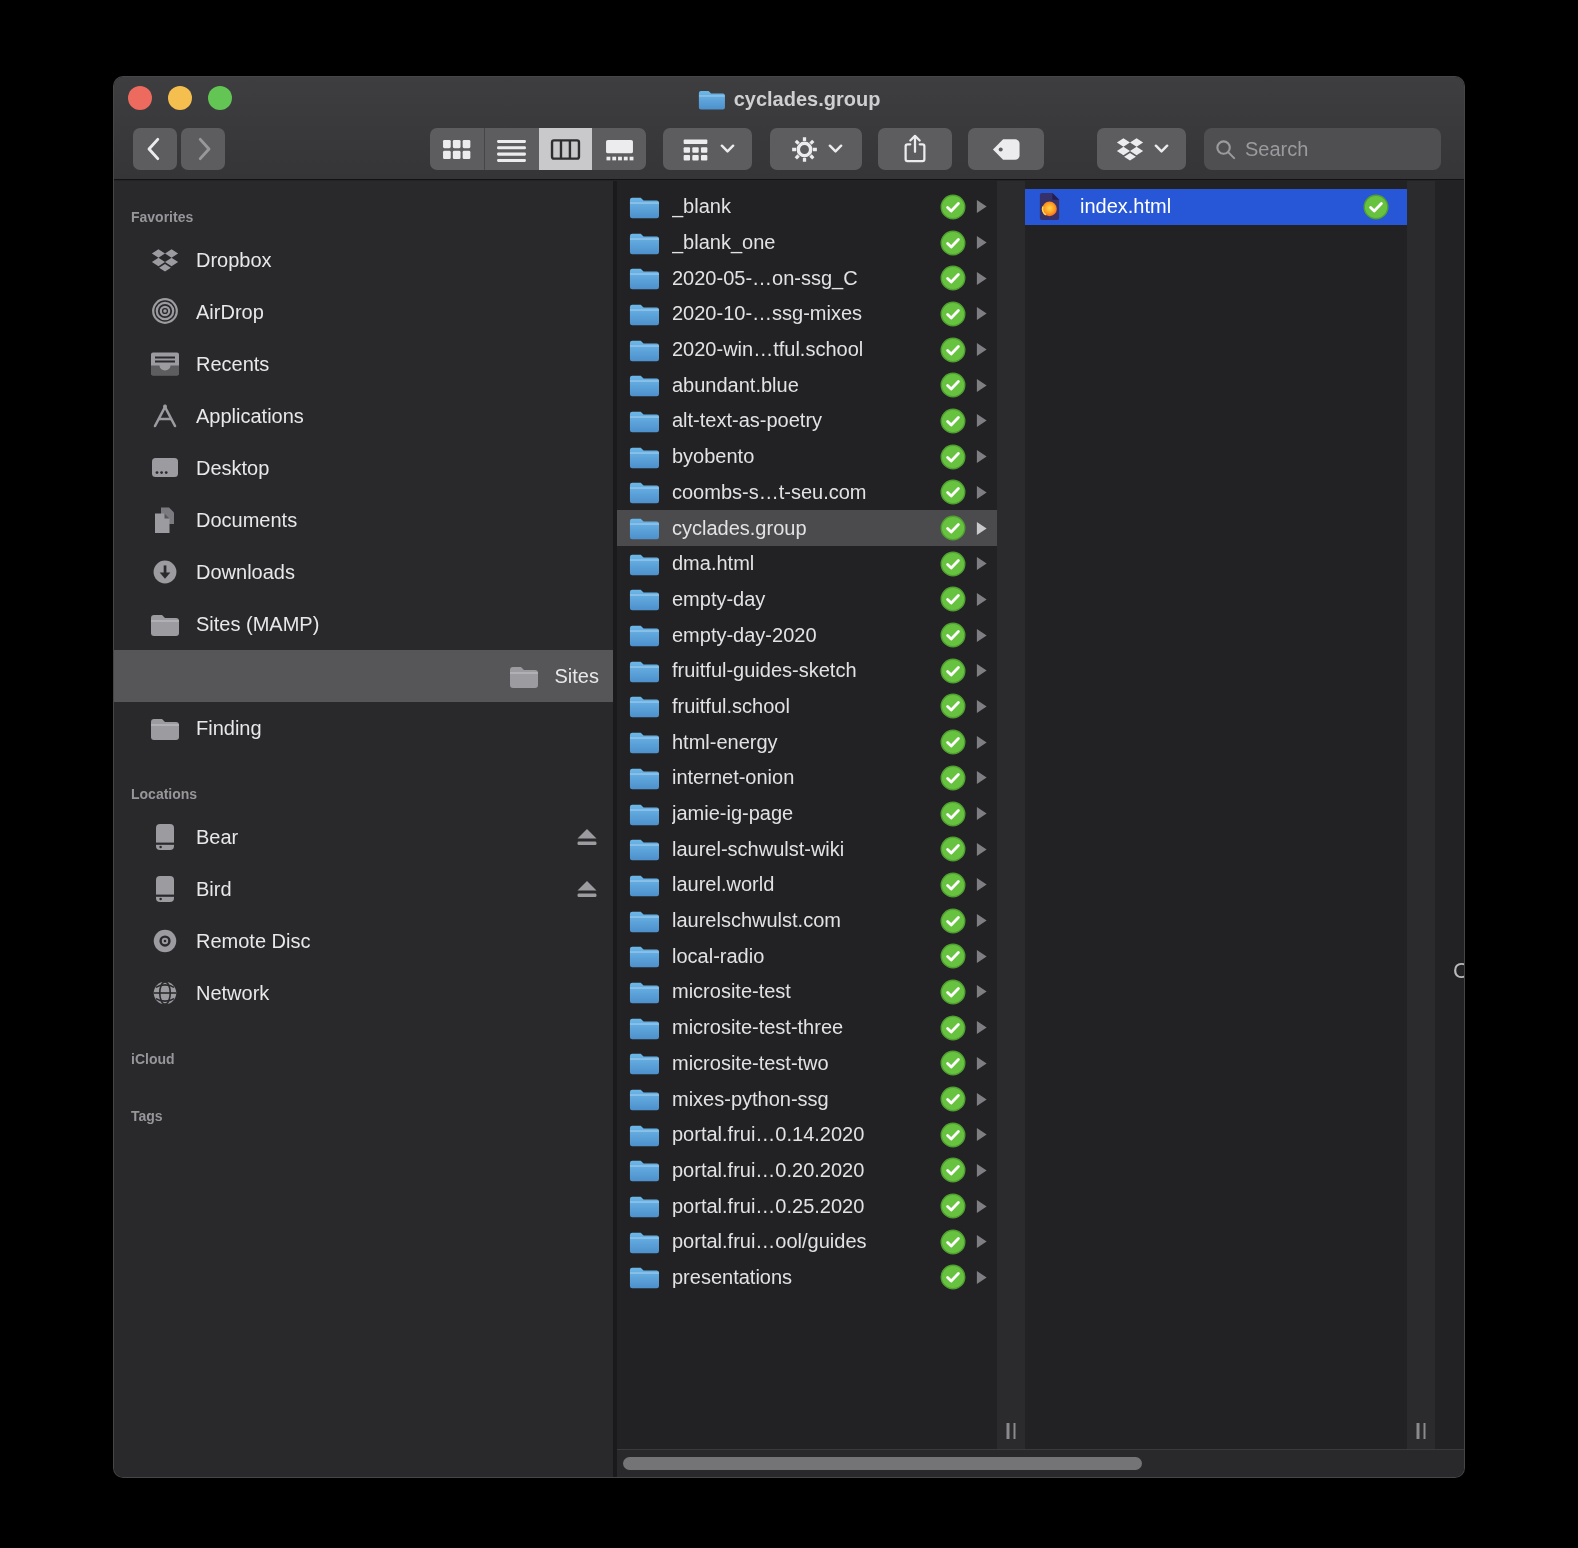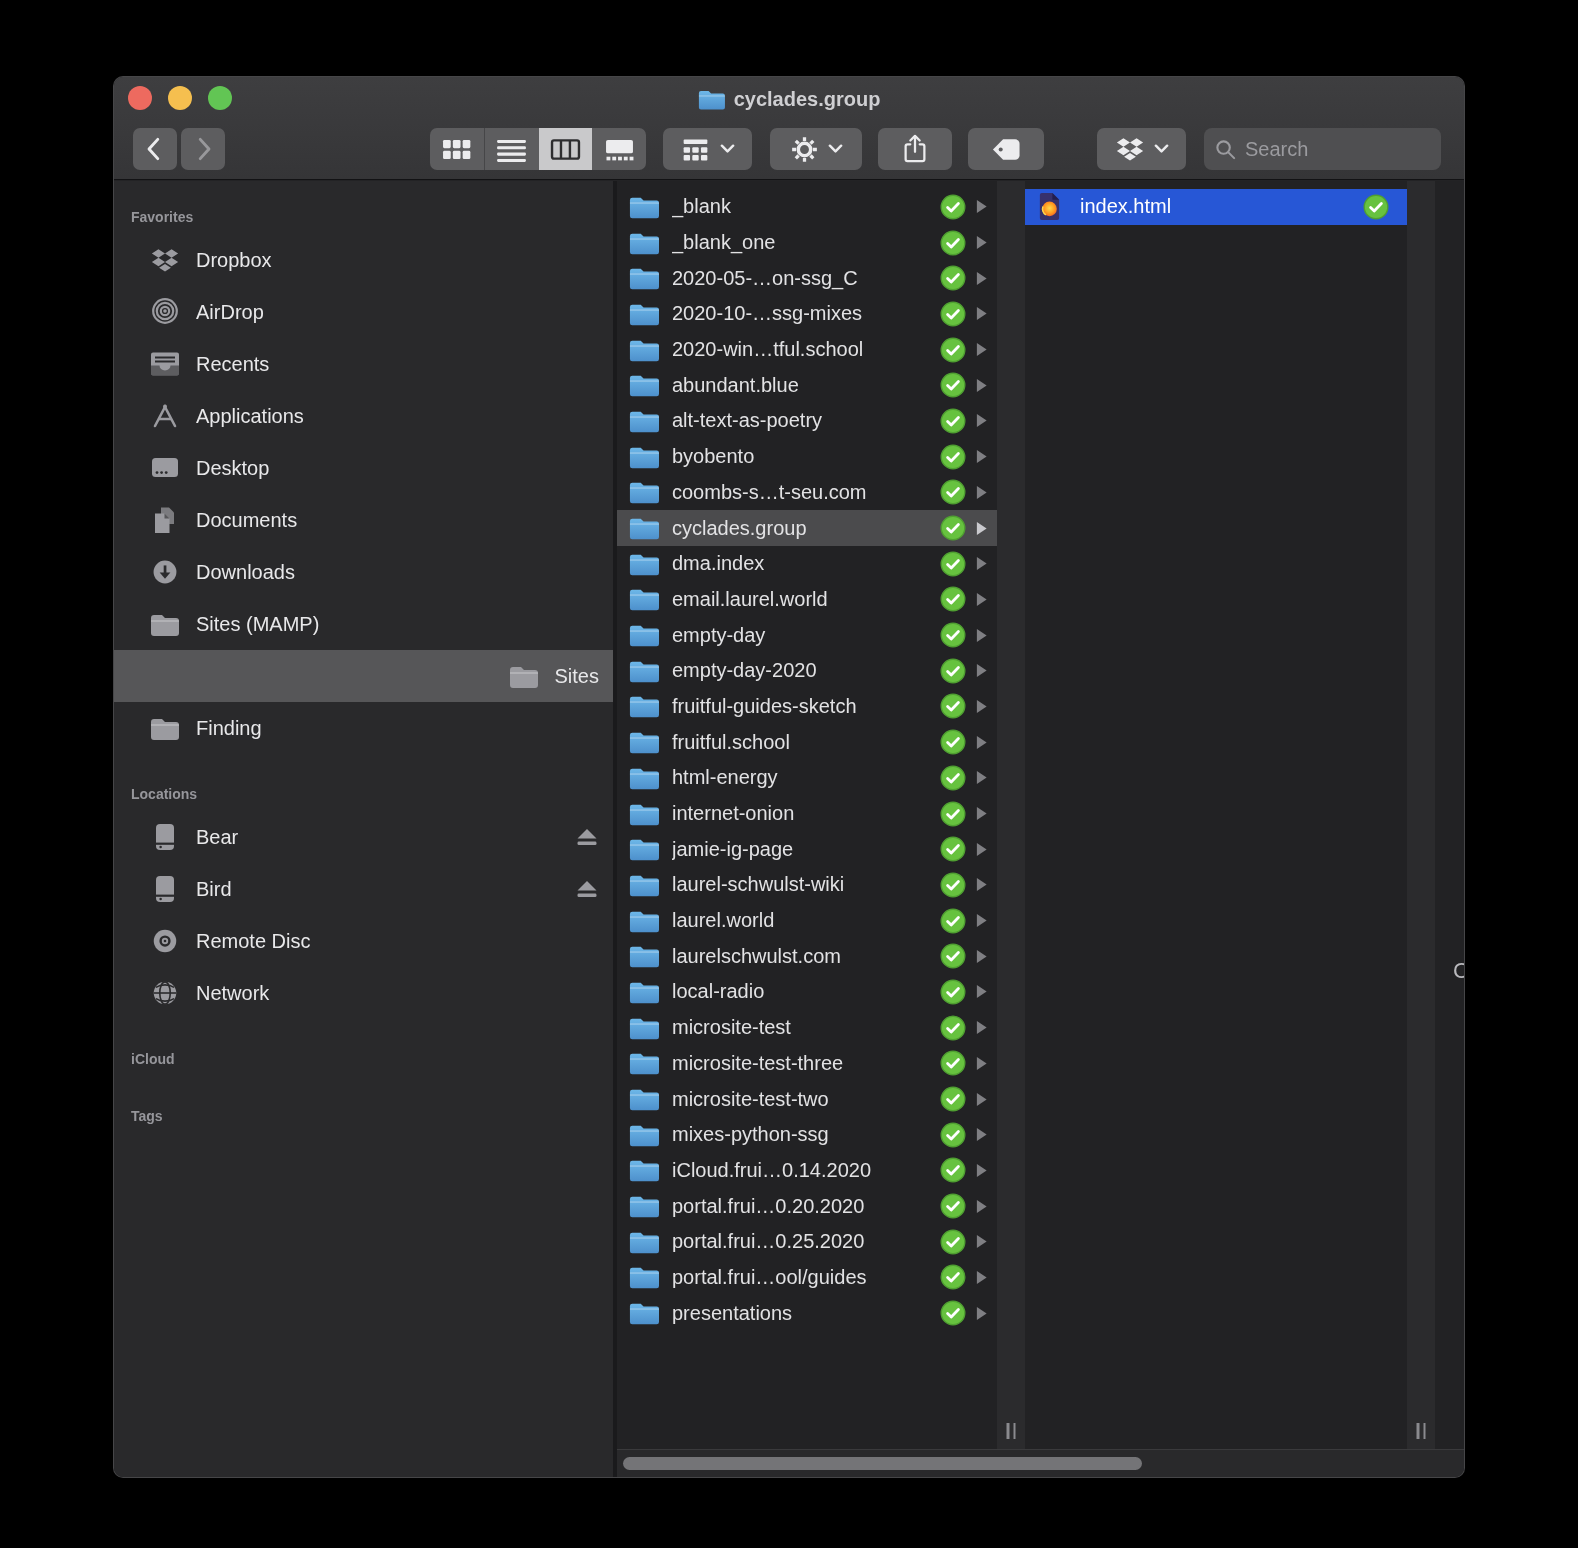--- a/index.html
+++ b/index.html
@@ -638,41 +638,21 @@
                 </svg>
               </span>
             </div>
             <div class="frow">
               <span class="ficon">
                 <svg width="30" height="24" viewBox="0 0 32 25">
                   <path d="M1,5 a2.5,2.5 0 0 1 2.5,-2.5 h9 l3,3 h14 a2.5,2.5 0 0 1 2.5,2.5 v14 a2.5,2.5 0 0 1 -2.5,2.5 H3.5 A2.5,2.5 0 0 1 1,22 z" fill="url(#fgrad)"></path>
                   <rect x="1" y="7.5" width="31" height="1.6" fill="rgba(255,255,255,.3)"></rect>
                 </svg>
               </span>
-              <span class="flabel">dma.index</span>
-              <span class="fbadge">
-                <svg width="26" height="26" viewBox="0 0 26 26">
-                  <circle cx="13" cy="13" r="11.8" fill="#67c23f" stroke="#4f9f31" stroke-width="1.4"></circle>
-                  <path d="M7.6,13.4 L11.2,16.9 18.4,9.6" fill="none" stroke="#fff" stroke-width="2.8" stroke-linecap="round" stroke-linejoin="round"></path>
-                </svg>
-              </span>
-              <span class="fchev">
-                <svg width="13" height="17" viewBox="0 0 14 18">
-                  <path d="M2,2 L12.5,9 2,16 z" fill="currentColor"></path>
-                </svg>
-              </span>
-            </div>
-            <div class="frow">
-              <span class="ficon">
-                <svg width="30" height="24" viewBox="0 0 32 25">
-                  <path d="M1,5 a2.5,2.5 0 0 1 2.5,-2.5 h9 l3,3 h14 a2.5,2.5 0 0 1 2.5,2.5 v14 a2.5,2.5 0 0 1 -2.5,2.5 H3.5 A2.5,2.5 0 0 1 1,22 z" fill="url(#fgrad)"></path>
-                  <rect x="1" y="7.5" width="31" height="1.6" fill="rgba(255,255,255,.3)"></rect>
-                </svg>
-              </span>
-              <span class="flabel">email.laurel.world</span>
+              <span class="flabel">dma.html</span>
               <span class="fbadge">
                 <svg width="26" height="26" viewBox="0 0 26 26">
                   <circle cx="13" cy="13" r="11.8" fill="#67c23f" stroke="#4f9f31" stroke-width="1.4"></circle>
                   <path d="M7.6,13.4 L11.2,16.9 18.4,9.6" fill="none" stroke="#fff" stroke-width="2.8" stroke-linecap="round" stroke-linejoin="round"></path>
                 </svg>
               </span>
               <span class="fchev">
                 <svg width="13" height="17" viewBox="0 0 14 18">
                   <path d="M2,2 L12.5,9 2,16 z" fill="currentColor"></path>
                 </svg>
@@ -978,21 +958,21 @@
                 </svg>
               </span>
             </div>
             <div class="frow">
               <span class="ficon">
                 <svg width="30" height="24" viewBox="0 0 32 25">
                   <path d="M1,5 a2.5,2.5 0 0 1 2.5,-2.5 h9 l3,3 h14 a2.5,2.5 0 0 1 2.5,2.5 v14 a2.5,2.5 0 0 1 -2.5,2.5 H3.5 A2.5,2.5 0 0 1 1,22 z" fill="url(#fgrad)"></path>
                   <rect x="1" y="7.5" width="31" height="1.6" fill="rgba(255,255,255,.3)"></rect>
                 </svg>
               </span>
-              <span class="flabel">iCloud.frui…0.14.2020</span>
+              <span class="flabel">portal.frui…0.14.2020</span>
               <span class="fbadge">
                 <svg width="26" height="26" viewBox="0 0 26 26">
                   <circle cx="13" cy="13" r="11.8" fill="#67c23f" stroke="#4f9f31" stroke-width="1.4"></circle>
                   <path d="M7.6,13.4 L11.2,16.9 18.4,9.6" fill="none" stroke="#fff" stroke-width="2.8" stroke-linecap="round" stroke-linejoin="round"></path>
                 </svg>
               </span>
               <span class="fchev">
                 <svg width="13" height="17" viewBox="0 0 14 18">
                   <path d="M2,2 L12.5,9 2,16 z" fill="currentColor"></path>
                 </svg>

